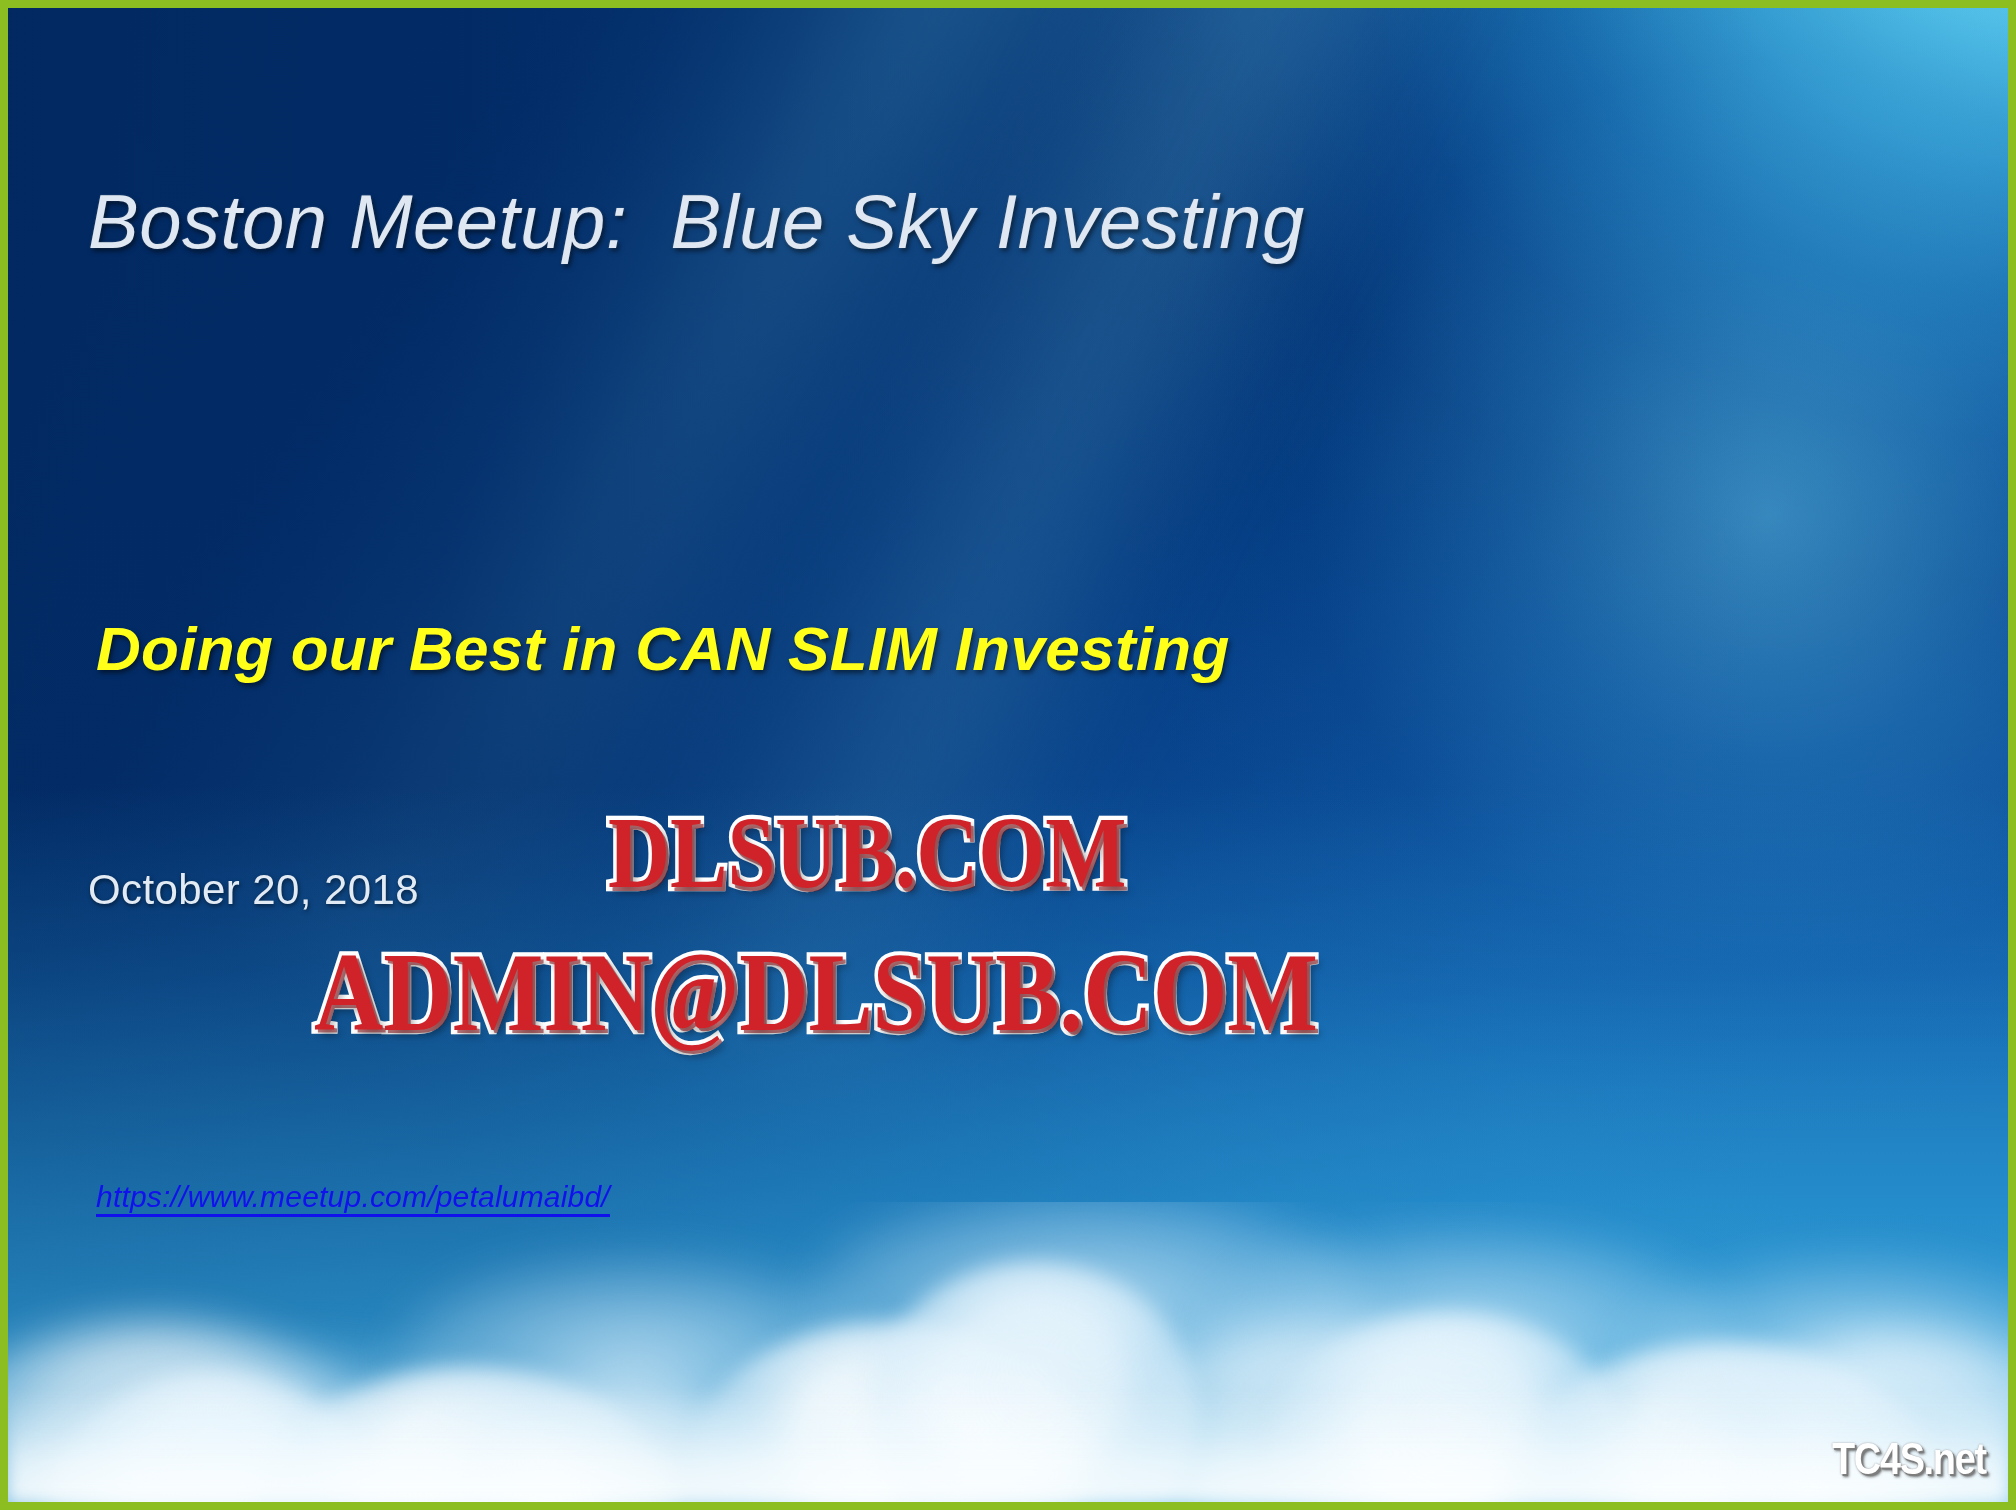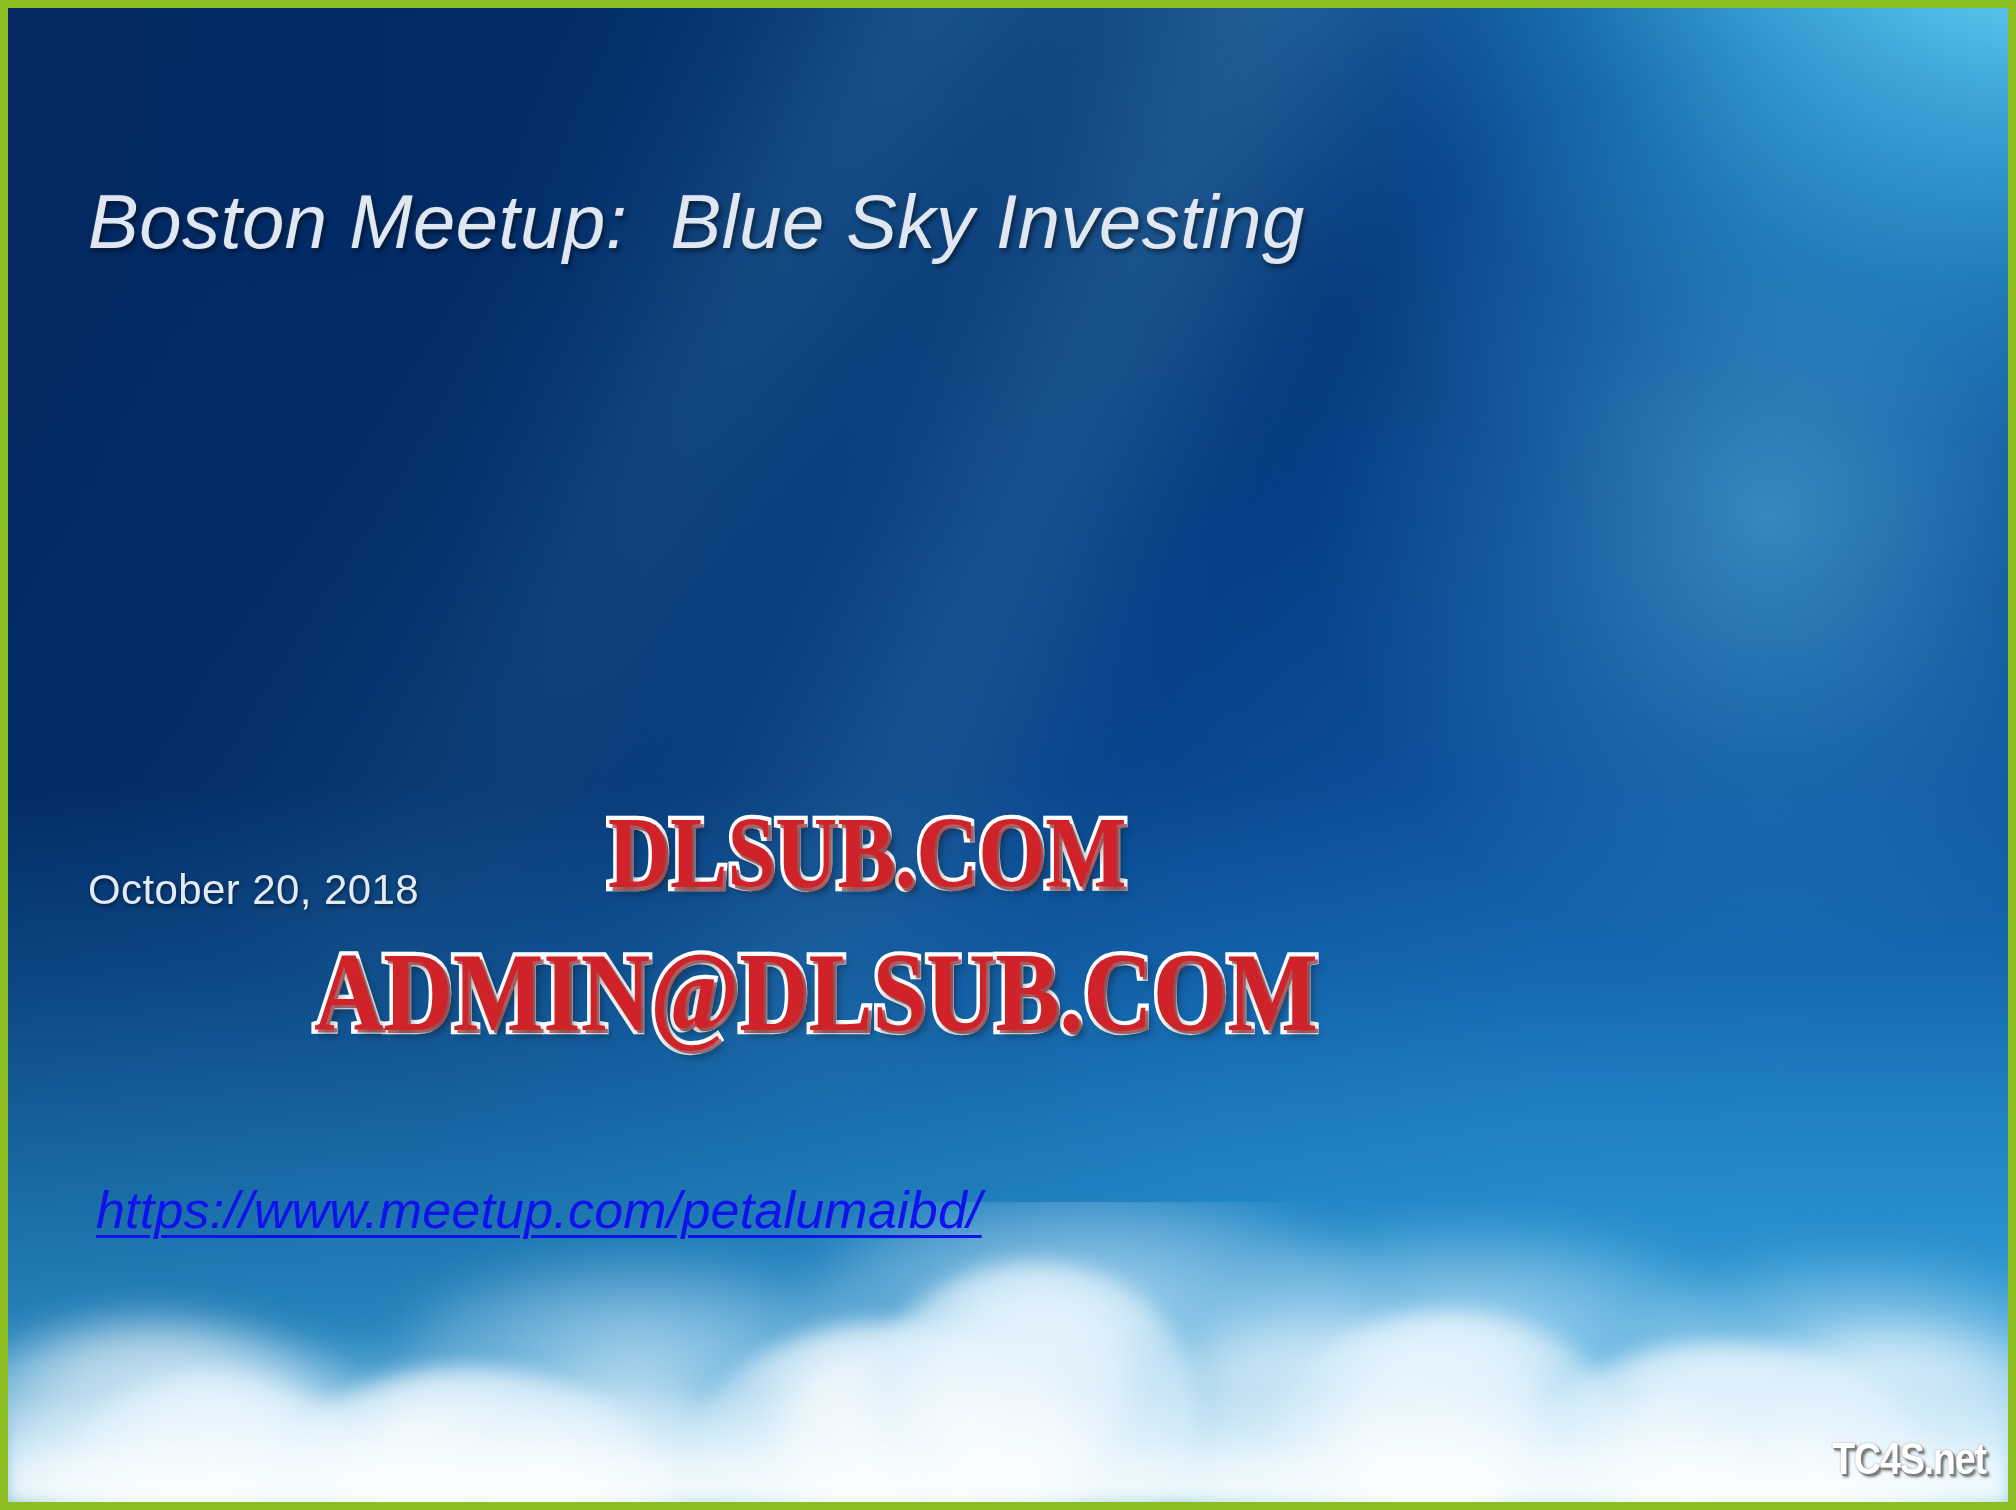--- a/index.html
+++ b/index.html
@@ -195,21 +195,21 @@
     font-weight:400;
     color:#e6eef6;
     letter-spacing:0.2px;
     white-space:pre;
     text-shadow:1px 2px 4px rgba(0,0,0,0.45);
   }
 
   #slide-link{
     position:absolute;
     left:88px; top:1172px;
-    font-size:52px;
+    font-size:30px;
     font-style:italic;
     font-weight:400;
     color:#1111ee;
     text-decoration:underline;
     text-decoration-thickness:3px;
     text-underline-offset:7px;
     letter-spacing:0.2px;
     white-space:pre;
     cursor:pointer;
   }
@@ -289,20 +289,21 @@
       <div class="cloud" style="left:1500px; bottom:-140px; width:430px; height:300px;"></div>
       <div class="cloud soft" style="left:1700px; bottom:-110px; width:400px; height:280px;"></div>
       <div class="cloud wisp" style="left:1620px; bottom:30px;   width:460px; height:210px;"></div>
       <div class="cloud-floor"></div>
     </div>
 
     <div class="text-layer">
 
       <div id="slide-title">Boston Meetup:  Blue Sky Investing</div>
 
+      <div id="slide-subtitle">Doing our Best in CAN SLIM Investing</div>
 
       <div id="slide-date">October 20, 2018</div>
 
 
       <a id="slide-link" href="#">https://www.meetup.com/petalumaibd/</a>
 
     </div>
 
     <div class="watermark" id="watermark-domain">DLSUB.COM</div>
 

